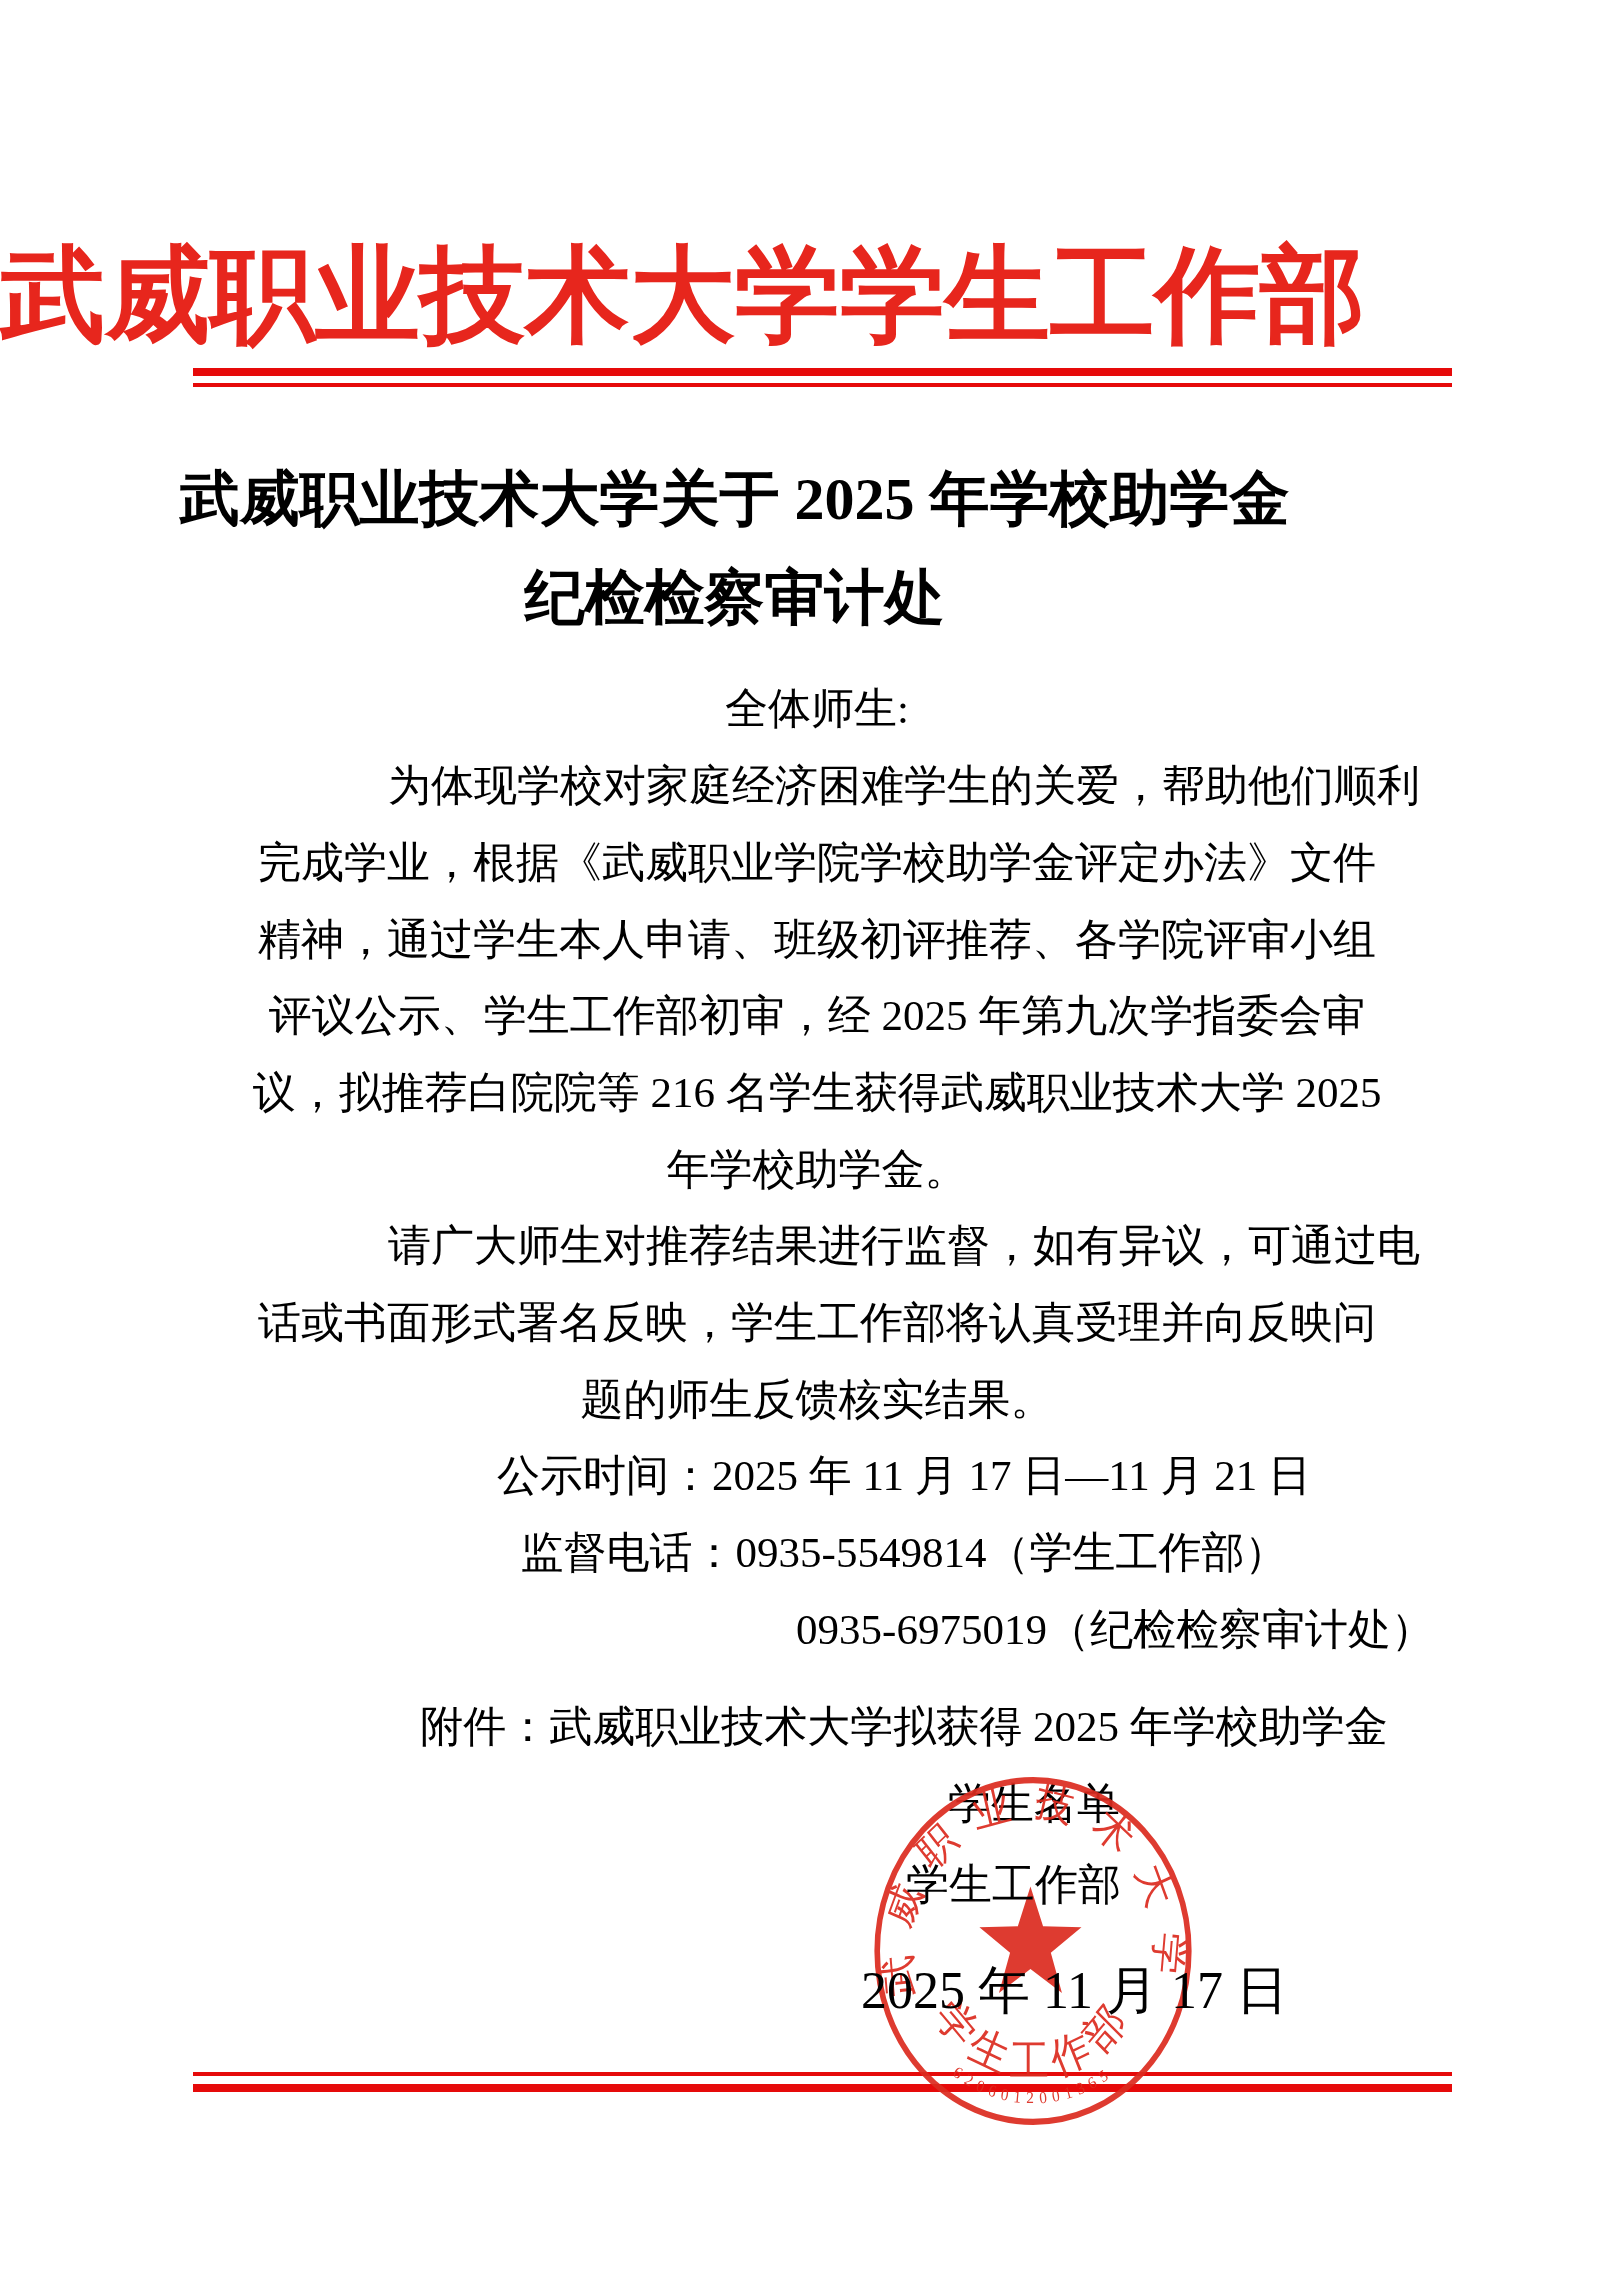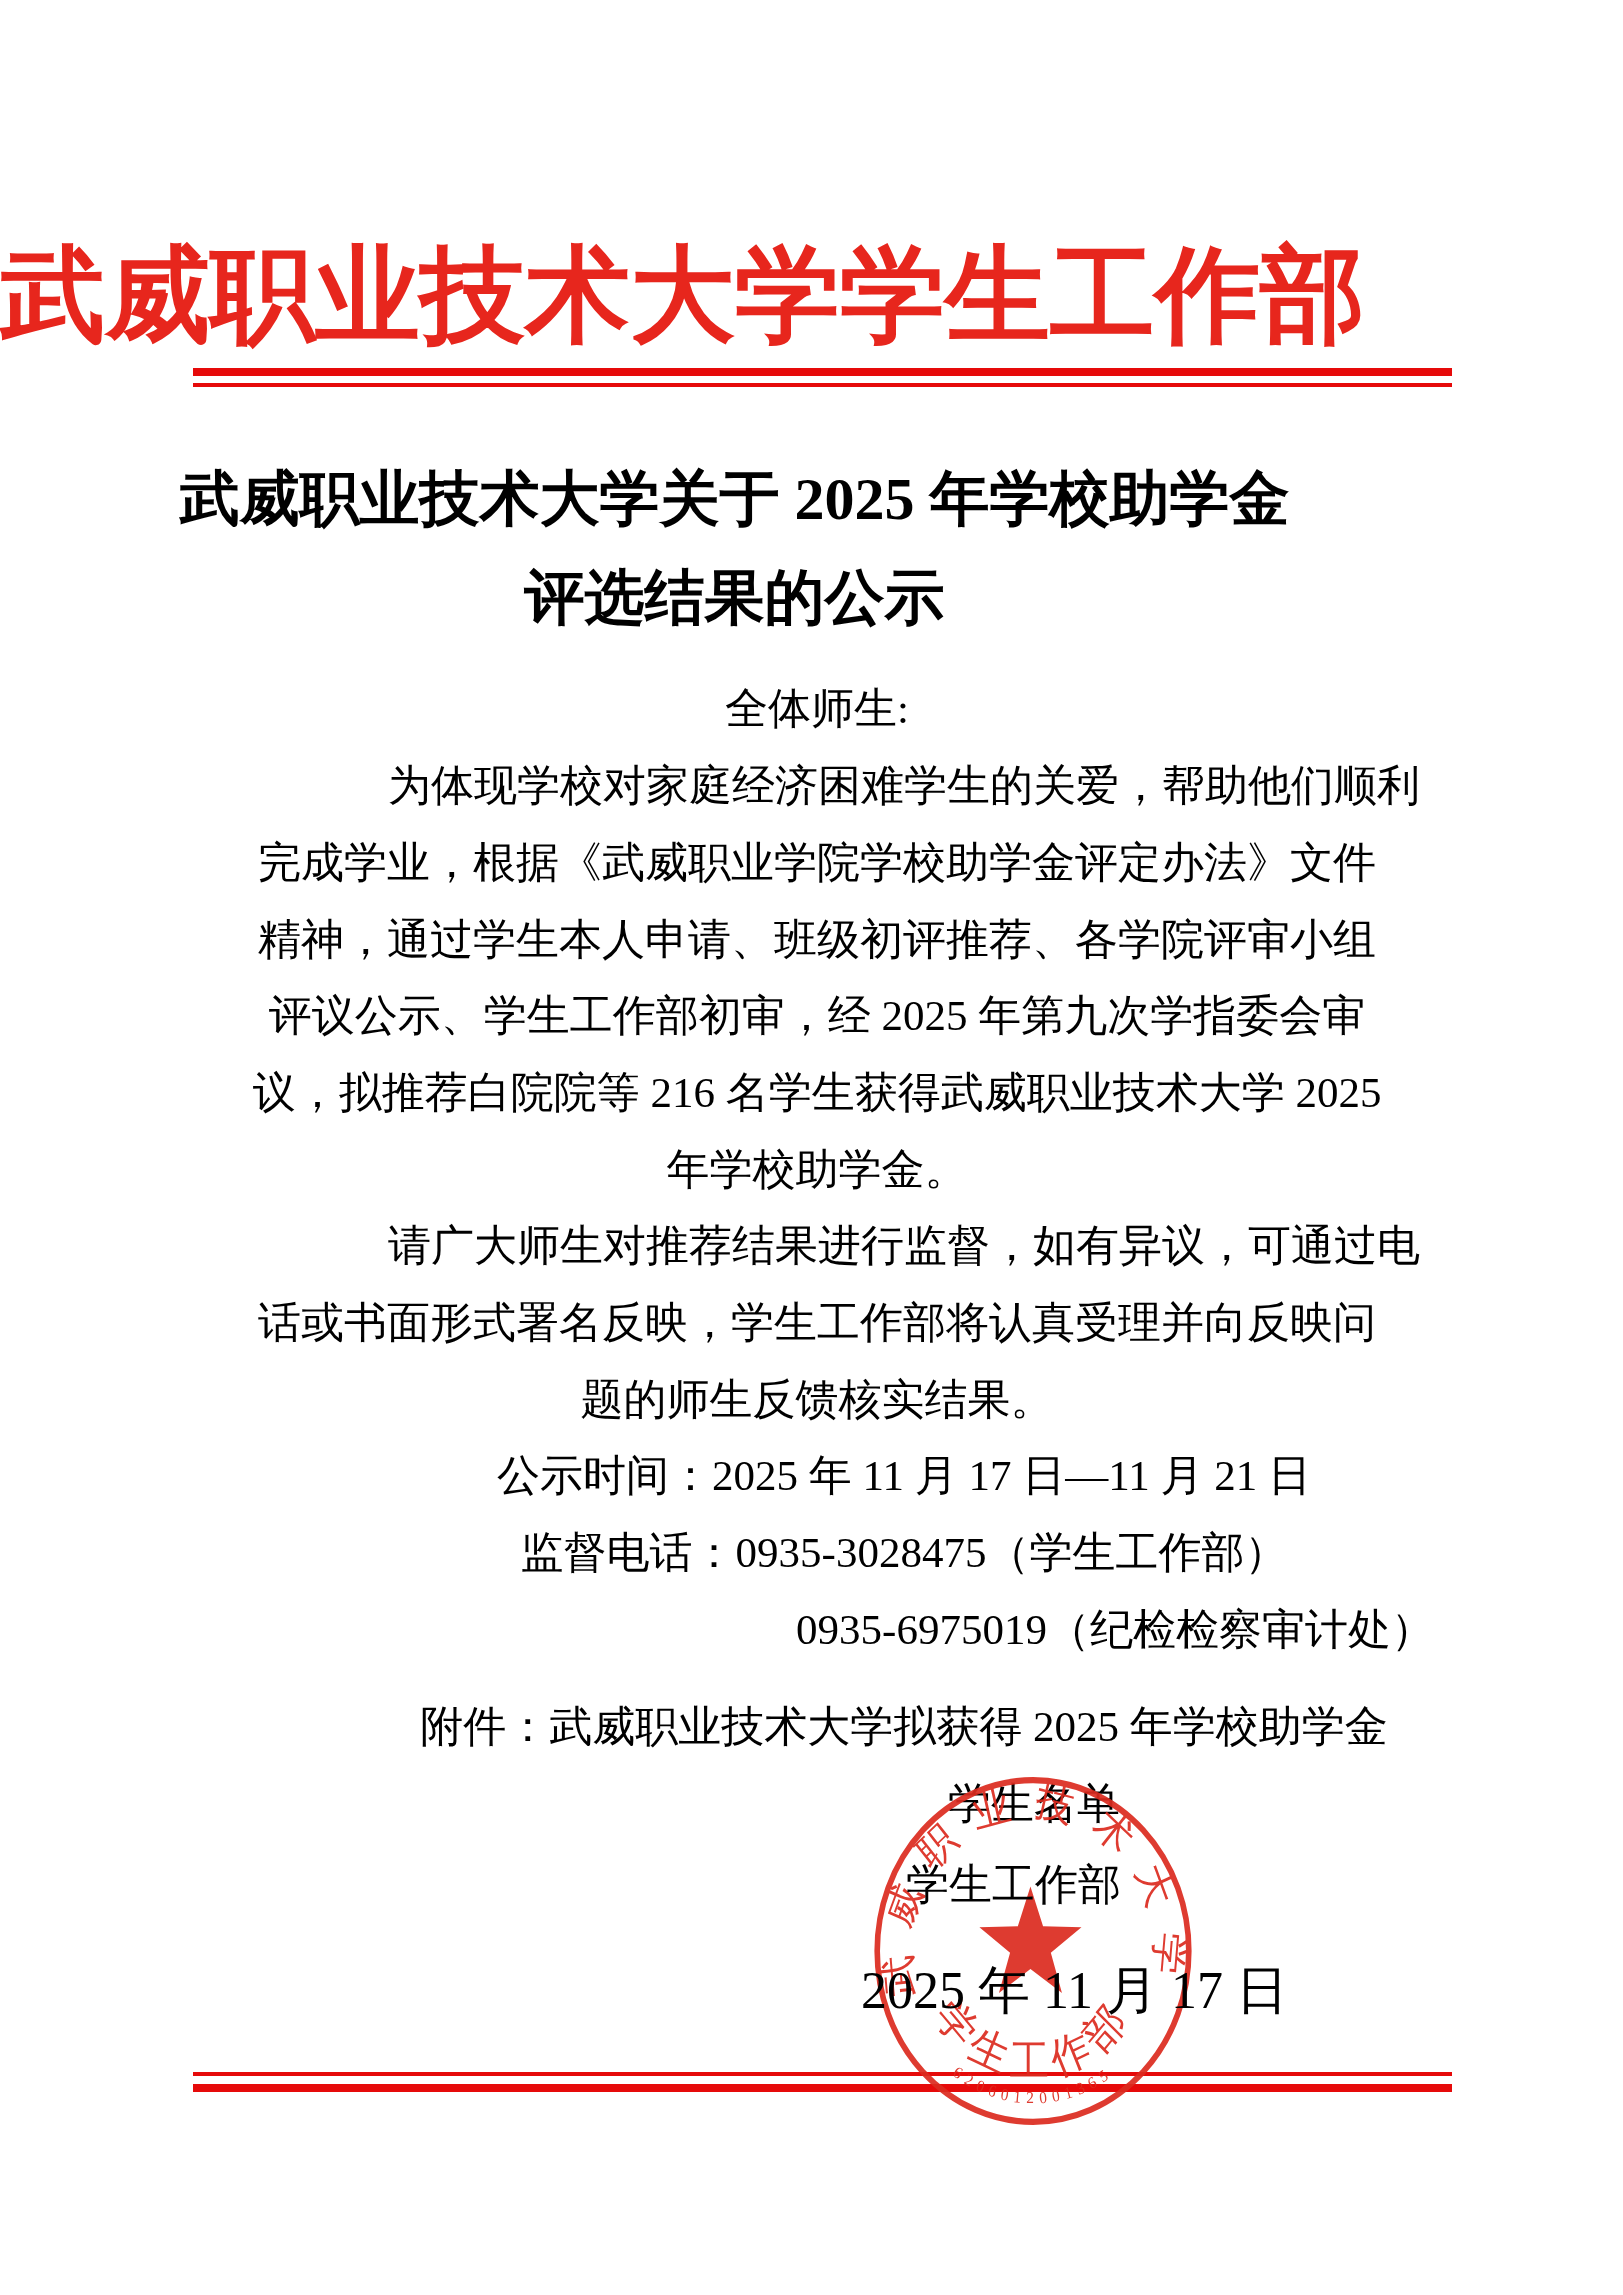--- a/index.html
+++ b/index.html
@@ -60,37 +60,37 @@
 </style>
 </head>
 <body>
 
 <div class="abs masthead">武威职业技术大学学生工作部</div>
 
 <div class="abs rule rule-top-thick"></div>
 <div class="abs rule rule-top-thin"></div>
 
 <div class="abs doc-title title-1">武威职业技术大学关于 2025 年学校助学金</div>
-<div class="abs doc-title title-2">评选结果的公示</div>
+<div class="abs doc-title title-2">纪检检察审计处</div>
 
 <div class="abs bodyline" style="top:681px">全体师生:</div>
 
 <div class="abs bodyline indent-2" style="top:758px">为体现学校对家庭经济困难学生的关爱，帮助他们顺利</div>
 <div class="abs bodyline" style="top:835px">完成学业，根据《武威职业学院学校助学金评定办法》文件</div>
 <div class="abs bodyline" style="top:912px">精神，通过学生本人申请、班级初评推荐、各学院评审小组</div>
 <div class="abs bodyline" style="top:988px">评议公示、学生工作部初审，经 2025 年第九次学指委会审</div>
 <div class="abs bodyline" style="top:1065px">议，拟推荐白院院等 216 名学生获得武威职业技术大学 2025</div>
 <div class="abs bodyline" style="top:1142px">年学校助学金。</div>
 
 <div class="abs bodyline indent-2" style="top:1218px">请广大师生对推荐结果进行监督，如有异议，可通过电</div>
 <div class="abs bodyline" style="top:1295px">话或书面形式署名反映，学生工作部将认真受理并向反映问</div>
 <div class="abs bodyline" style="top:1372px">题的师生反馈核实结果。</div>
 
 <div class="abs bodyline indent-2" style="top:1448px">公示时间：2025 年 11 月 17 日—11 月 21 日</div>
-<div class="abs bodyline indent-2" style="top:1525px">监督电话：0935-3028475（学生工作部）</div>
+<div class="abs bodyline indent-2" style="top:1525px">监督电话：0935-5549814（学生工作部）</div>
 <div class="abs bodyline indent-phone" style="top:1602px">0935-6975019（纪检检察审计处）</div>
 
 <div class="abs bodyline indent-2" style="top:1699px">附件：武威职业技术大学拟获得 2025 年学校助学金</div>
 <div class="abs bodyline indent-attach2" style="top:1776px">学生名单</div>
 
 <div class="abs sig-dept">学生工作部</div>
 <div class="abs sig-date">2025 年 11 月 17 日</div>
 
 <div class="abs seal-wrap">
   <svg width="330" height="362" viewBox="0 0 646 646" preserveAspectRatio="none">

